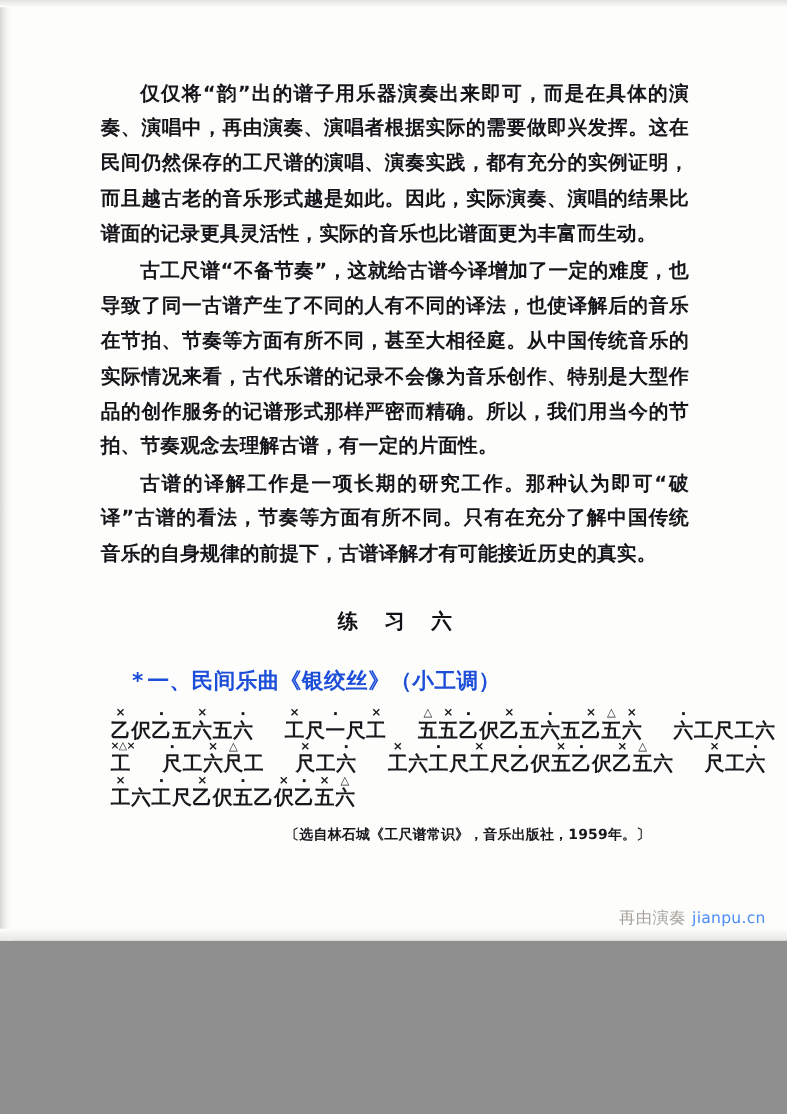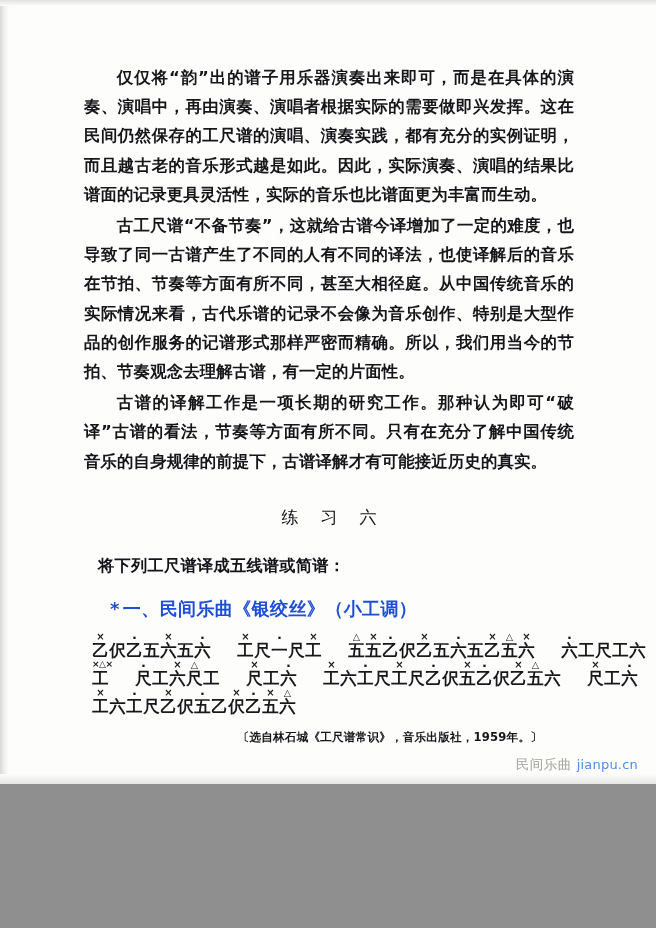--- a/index.html
+++ b/index.html
@@ -55,21 +55,21 @@
     letter-spacing: 0.15px;
     font-weight: 600;
     margin: 0 0 2px 0;
     text-indent: 2em;
     -webkit-font-smoothing: none;
   }
 
   
   .exercise-title {
     font-size: 17px;
-    font-weight: 400;
+    font-weight: 700;
     color: #111015;
     text-align: center;
     letter-spacing: 22px;
     padding-left: 22px;
     margin-top: 30px;
     margin-bottom: 26px;
     font-family: "DejaVu Sans", sans-serif;
   }
 
   .instruction {
@@ -202,21 +202,20 @@
   <div class="page-edge-bottom"></div>
 
   <div class="content">
 
     <p class="para">仅仅将“韵”出的谱子用乐器演奏出来即可，而是在具体的演奏、演唱中，再由演奏、演唱者根据实际的需要做即兴发挥。这在民间仍然保存的工尺谱的演唱、演奏实践，都有充分的实例证明，而且越古老的音乐形式越是如此。因此，实际演奏、演唱的结果比谱面的记录更具灵活性，实际的音乐也比谱面更为丰富而生动。</p>
     <p class="para">古工尺谱“不备节奏”，这就给古谱今译增加了一定的难度，也导致了同一古谱产生了不同的人有不同的译法，也使译解后的音乐在节拍、节奏等方面有所不同，甚至大相径庭。从中国传统音乐的实际情况来看，古代乐谱的记录不会像为音乐创作、特别是大型作品的创作服务的记谱形式那样严密而精确。所以，我们用当今的节拍、节奏观念去理解古谱，有一定的片面性。</p>
     <p class="para">古谱的译解工作是一项长期的研究工作。那种认为即可“破译”古谱的看法，节奏等方面有所不同。只有在充分了解中国传统音乐的自身规律的前提下，古谱译解才有可能接近历史的真实。</p>
 
     <div class="exercise-title">练习六</div>
 
-    <div class="instruction">将下列工尺谱译成五线谱或简谱：</div>
 
     <div class="item-line">
       <span class="star">*</span><span>一、民间乐曲《银绞丝》（小工调）</span>
     </div>
 
     <div class="notation" id="notation-block">
         <div class="gc-line">
           <span class="gc-group">
             <span class="gc-cell">
               <span class="gc-mark">×</span>
@@ -491,17 +490,17 @@
 
     <div class="citation">〔选自林石城《工尺谱常识》，音乐出版社，1959年。〕</div>
 
 
   </div>
 
   <div class="page-number">212</div>
   <div class="corner-dot">··</div>
 
   <div class="watermark">
-    <span class="wm-cn">民间乐曲</span>
+    <span class="wm-cn">再由演奏</span>
     <span class="wm-url">jianpu.cn</span>
   </div>
 
 </div>
 
 </body></html>

